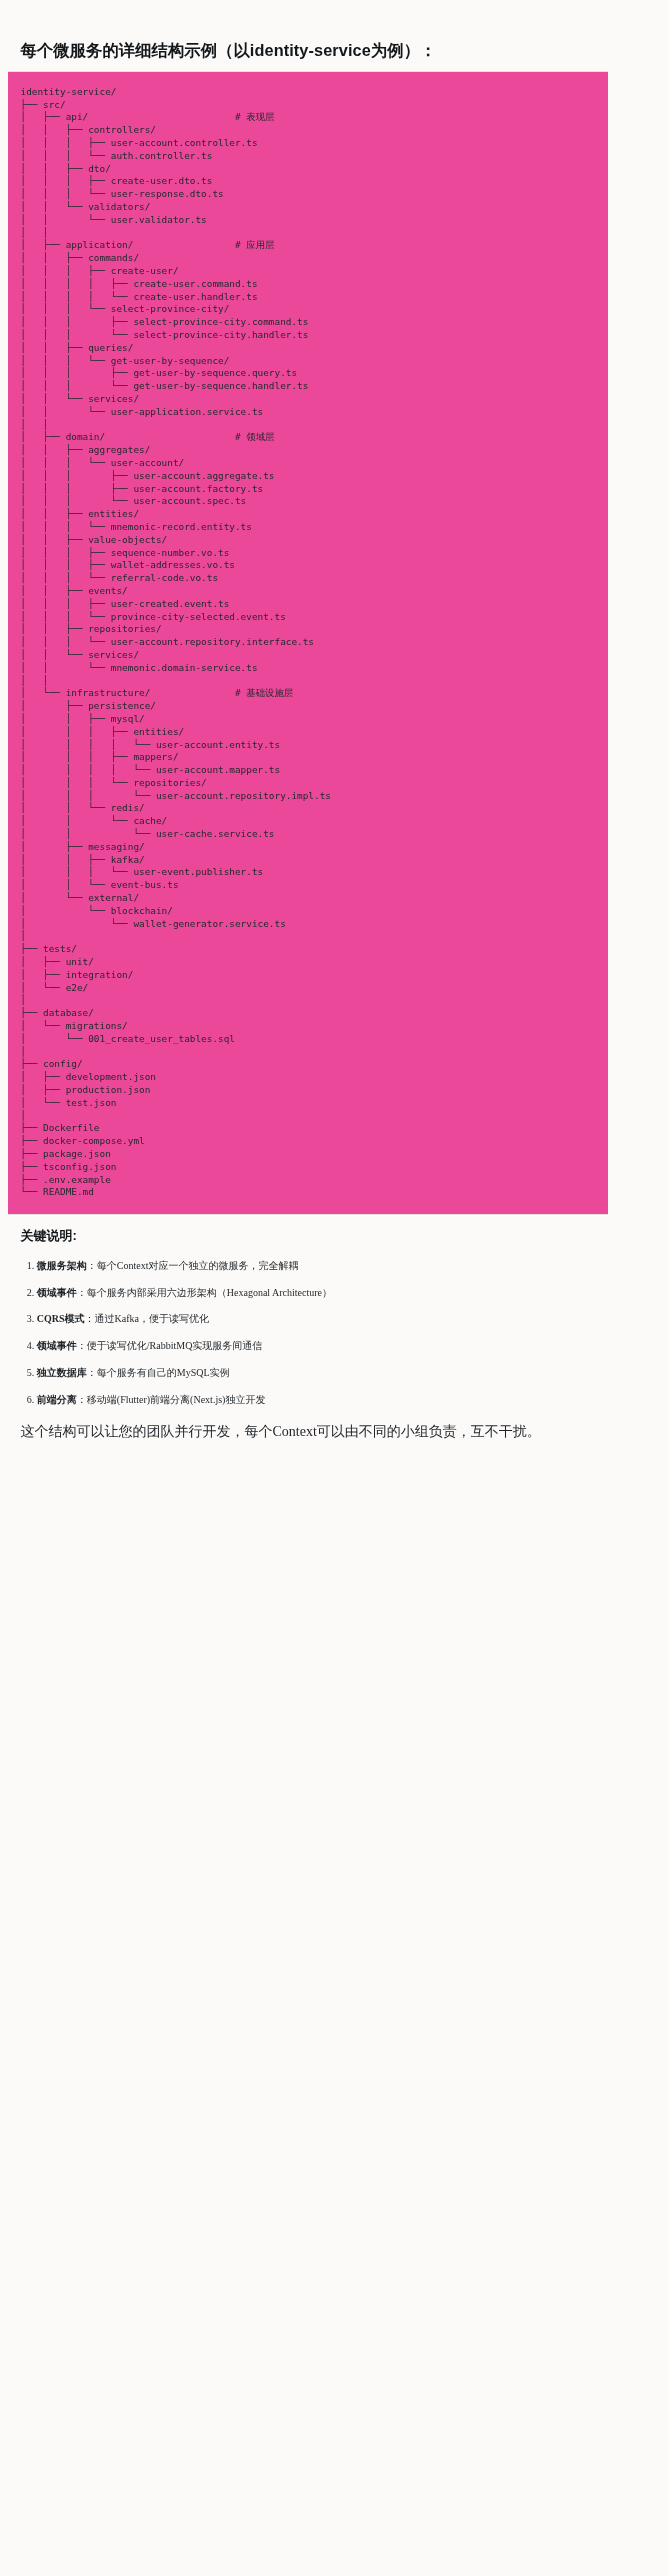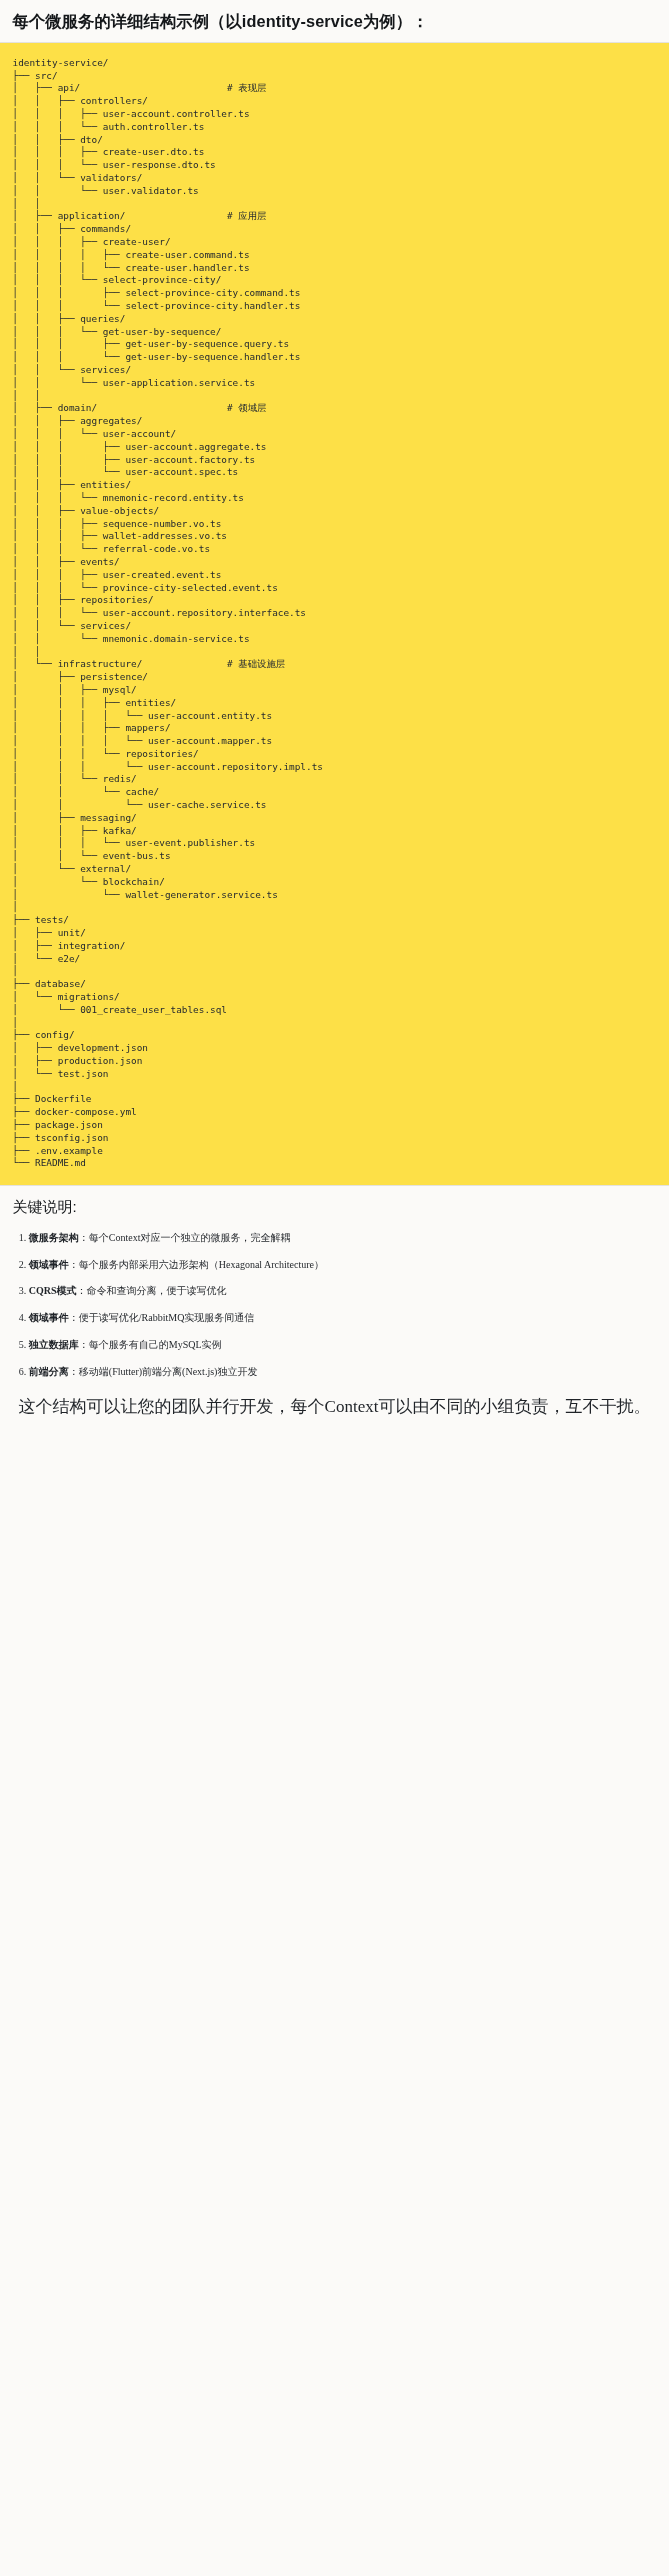--- a/index.html
+++ b/index.html
@@ -7,24 +7,25 @@
     padding: 0;
     background: #fbfaf8;
   }
   body {
     width: 669px;
     font-family: "Liberation Serif", "DejaVu Serif", serif;
     color: #1f2328;
     -webkit-font-smoothing: antialiased;
   }
   .page {
-    width: 669px;
+    width: 616px;
     box-sizing: border-box;
     background: #fbfaf8;
-    padding: 0;
+    padding: 8px;
+    margin-top: 21px;
   }
 
   
   .doc-title {
     font-family: "Liberation Sans", "DejaVu Sans", sans-serif;
     font-weight: bold;
     font-size: 16.3px;
     line-height: 1.3;
     color: #14171a;
     padding: 11.3px 12.5px 10px 12.5px;
@@ -35,65 +36,64 @@
     height: 0.6px;
     background: #e4e2de;
     border: 0;
     margin: 0 0 0 0;
     width: 100%;
   }
 
   
   .tree-block {
     padding: 13.8px 12.5px 15px 12.5px;
-    background: #fde047;
+    background: #ec4899;
   }
   pre.tree {
     margin: 0;
     font-family: "DejaVu Sans Mono", "Liberation Mono", monospace;
     font-size: 9.4px;
     line-height: 12.8px;
     color: #24292f;
     white-space: pre;
     letter-spacing: 0px;
     tab-size: 4;
   }
 
   
   .notes {
     padding: 12.5px 12.5px 17.5px 12.5px;
   }
   .notes h2 {
     font-family: "Liberation Sans", "DejaVu Sans", sans-serif;
-    font-weight: normal;
-    font-size: 15px;
+    font-weight: bold;
+    font-size: 13px;
     margin: 0 0 12.5px 0;
     color: #14171a;
   }
   ol.note-list {
     margin: 0 0 13.8px 0;
     padding-left: 16.3px;
     list-style-type: decimal;
   }
   ol.note-list li {
     font-size: 10px;
     line-height: 1.55;
     margin: 0 0 11.3px 0;
     color: #1f2328;
   }
   ol.note-list li:last-child { margin-bottom: 0; }
   .note-term {
     font-weight: bold;
   }
   .closing {
-    font-size: 17px;
+    font-size: 14px;
     line-height: 1.6;
     color: #1f2328;
     margin: 13.8px 0 0 0;
-    text-align: center;
   }
 </style>
 </head>
 <body>
 
 <div class="page">
 
   <h1 class="doc-title">每个微服务的详细结构示例（以identity-service为例）：</h1>
 
   <div class="rule"></div>
@@ -194,21 +194,21 @@
     <h2>关键说明:</h2>
 
     <ol class="note-list">
       <li>
         <span class="note-term">微服务架构</span><span>：每个Context对应一个独立的微服务，完全解耦</span>
       </li>
       <li>
         <span class="note-term">领域事件</span><span>：每个服务内部采用六边形架构（Hexagonal Architecture）</span>
       </li>
       <li>
-        <span class="note-term">CQRS模式</span><span>：命令和查询分离，便于读写优化</span>
+        <span class="note-term">CQRS模式</span><span>：通过Kafka，便于读写优化</span>
       </li>
       <li>
         <span class="note-term">领域事件</span><span>：便于读写优化/RabbitMQ实现服务间通信</span>
       </li>
       <li>
         <span class="note-term">独立数据库</span><span>：每个服务有自己的MySQL实例</span>
       </li>
       <li>
         <span class="note-term">前端分离</span><span>：移动端(Flutter)前端分离(Next.js)独立开发</span>
       </li>

